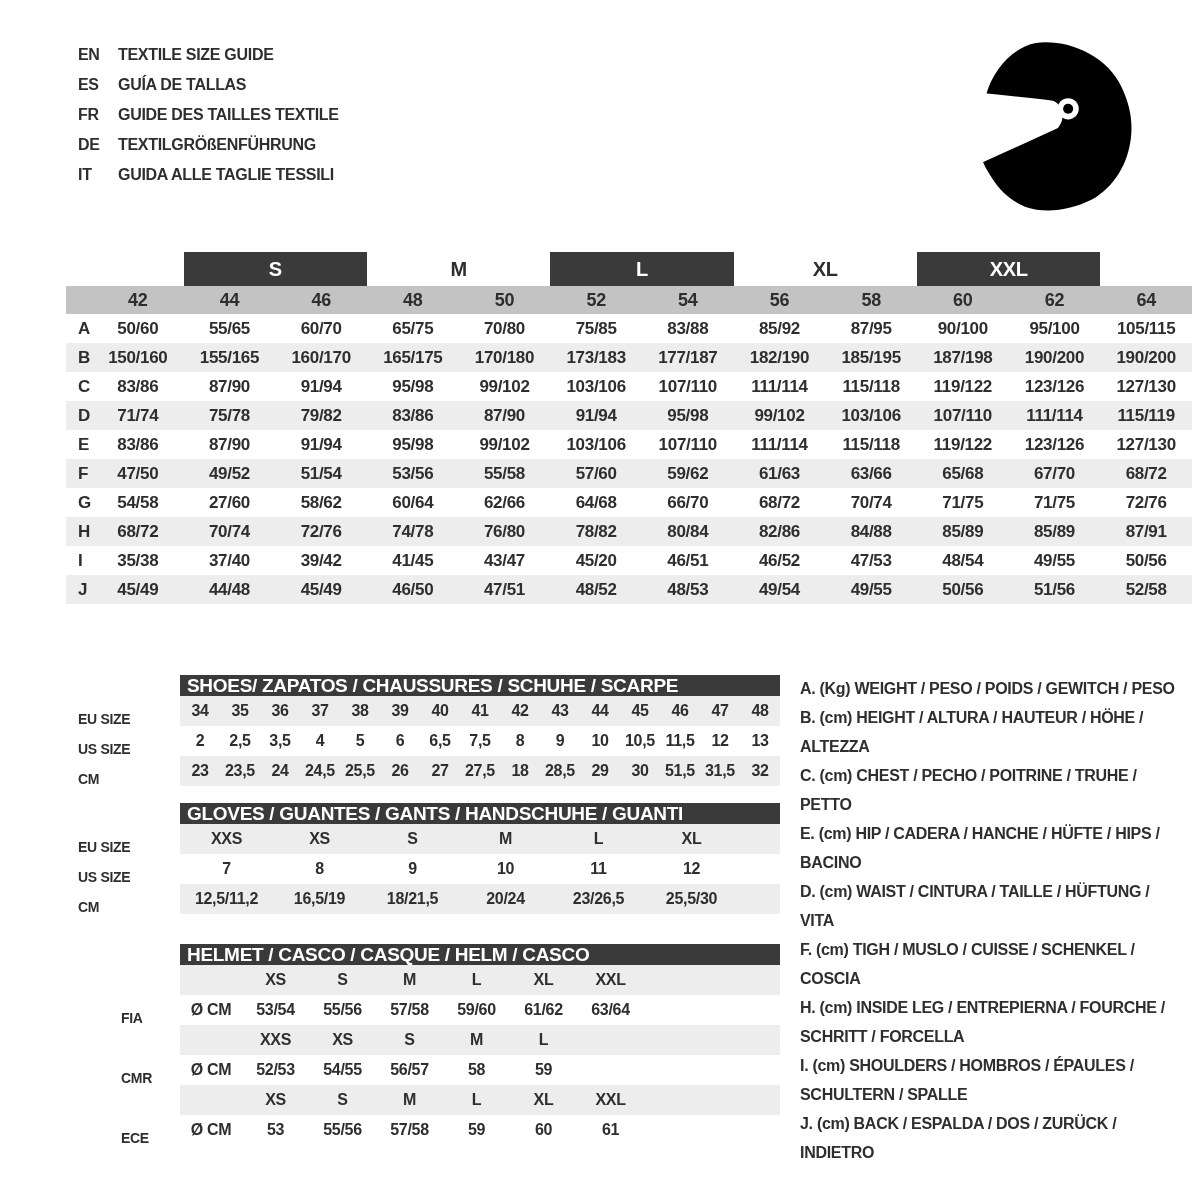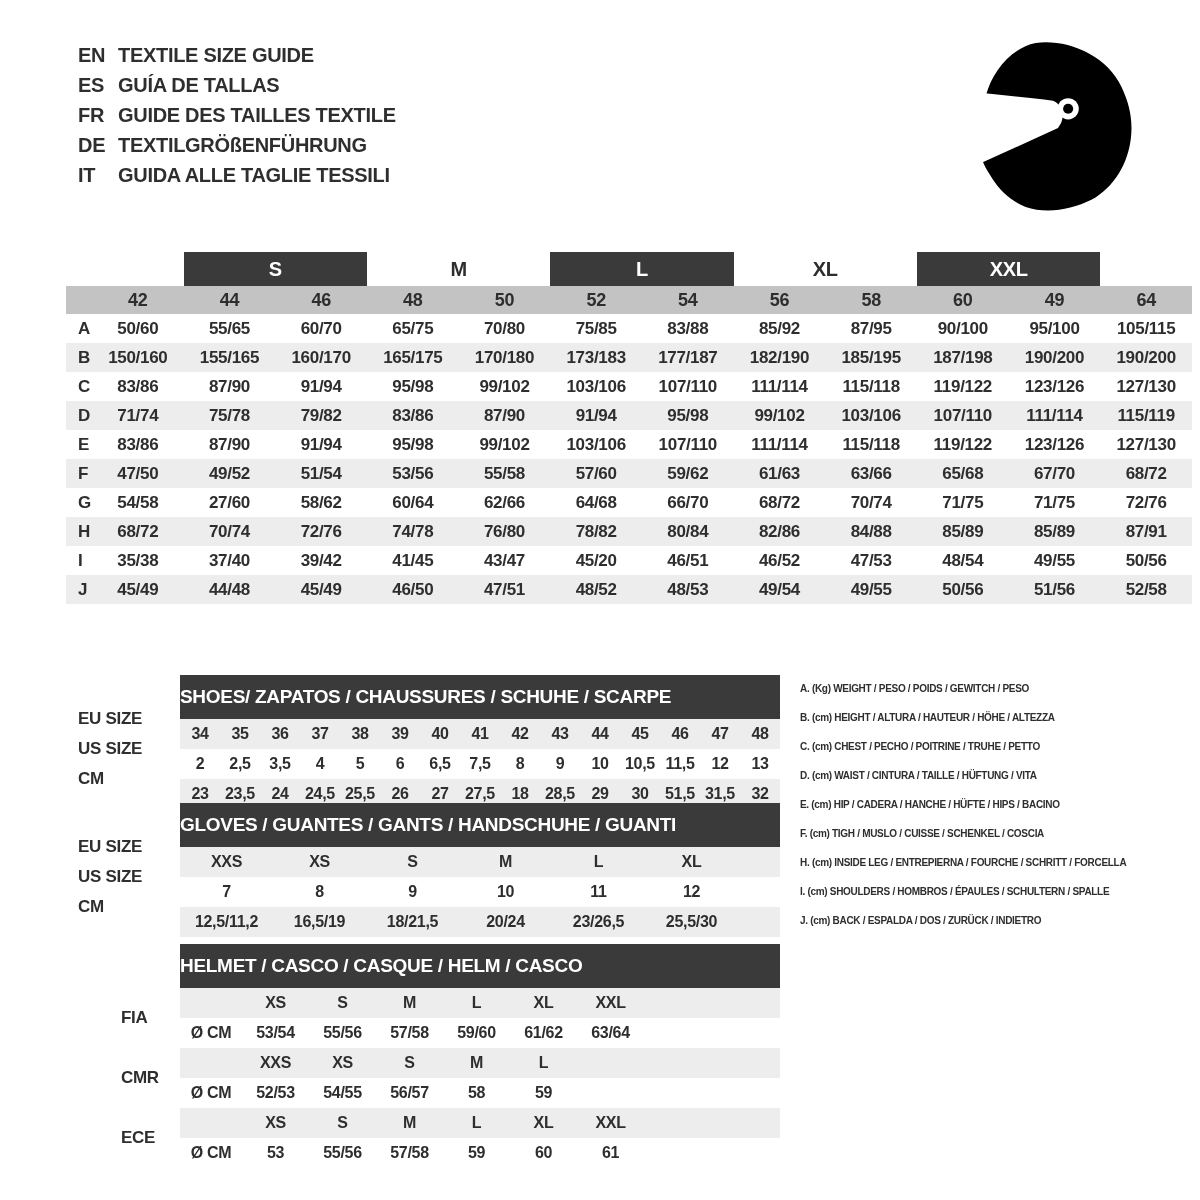--- a/index.html
+++ b/index.html
@@ -12,21 +12,21 @@
   *{margin:0;padding:0;box-sizing:border-box;}
   html,body{background:#fff;}
   body{
     width:1200px;height:1200px;position:relative;overflow:hidden;
     font-family:"Liberation Sans","DejaVu Sans",sans-serif;
     font-weight:bold;color:var(--text);
     -webkit-font-smoothing:antialiased;
   }
   
   .lang-block{position:absolute;left:78px;top:40px;}
-  .lang-row{display:flex;line-height:30px;font-size:20px;letter-spacing:-0.3px;}
+  .lang-row{display:flex;line-height:30px;font-size:16px;letter-spacing:-0.3px;}
   .lang-code{width:40px;}
   .lang-title{white-space:nowrap;}
   
   .helmet-svg{position:absolute;left:980px;top:42px;}
   
   .textile{position:absolute;left:66px;top:252px;width:1126px;}
   .group-row{display:grid;grid-template-columns:26px repeat(12,1fr);height:34px;}
   .gbox,.gplain{grid-column:span 2;display:flex;align-items:center;justify-content:center;font-size:20px;letter-spacing:-0.3px;}
   .gbox{background:var(--dark-bar);color:var(--bar-text);}
   .gspace2{grid-column:span 2;}
@@ -36,33 +36,33 @@
   .trow{display:grid;grid-template-columns:26px repeat(12,1fr);height:29px;}
   .trow.stripe{background:var(--stripe-gray);}
   .tcell{display:flex;align-items:center;justify-content:center;font-size:17px;letter-spacing:-0.3px;white-space:nowrap;}
   .tcell.lab{justify-content:flex-start;padding-left:12px;}
   
   .section{position:absolute;left:60px;display:flex;}
   .sec-shoes{top:675px;}
   .sec-gloves{top:803px;}
   .sec-helmet{top:944px;}
   .side-labels{width:120px;padding-top:29px;padding-left:18px;}
-  .side-label{height:30px;line-height:30px;font-size:17px;letter-spacing:-0.3px;white-space:nowrap;}
+  .side-label{height:30px;line-height:30px;font-size:14px;letter-spacing:-0.3px;white-space:nowrap;}
   .side-label.hlabel{margin-top:30px;margin-left:43px;}
   .ltable{width:600px;}
-  .lbar{height:44px;background:var(--dark-bar);color:var(--bar-text);display:flex;align-items:center;font-size:19px;letter-spacing:-0.3px;white-space:nowrap;}
+  .lbar{height:21px;background:var(--dark-bar);color:var(--bar-text);display:flex;align-items:center;padding-left:7px;font-size:19px;letter-spacing:-0.3px;white-space:nowrap;}
   .lrow{height:30px;display:grid;}
   .lrow.stripe{background:var(--stripe-gray);}
   .shoes-row{grid-template-columns:repeat(15,1fr);}
   .gloves-row{grid-template-columns:repeat(6,93px) 1fr;}
   .helmet-row{grid-template-columns:62px repeat(6,67px) 1fr;}
   .lcell{display:flex;align-items:center;justify-content:center;font-size:16px;letter-spacing:-0.3px;white-space:nowrap;}
   
   .legend{position:absolute;left:800px;top:674px;width:385px;}
-  .legend-line{font-size:10px;line-height:29px;letter-spacing:-0.3px;}
+  .legend-line{font-size:16px;line-height:29px;letter-spacing:-0.3px;}
 </style>
 </head>
 <body>
 
 <div class="lang-block">
     <div class="lang-row">
       <div class="lang-code">EN</div>
       <div class="lang-title">TEXTILE SIZE GUIDE</div>
     </div>
     <div class="lang-row">
@@ -108,21 +108,21 @@
       <div class="ncell">42</div>
       <div class="ncell">44</div>
       <div class="ncell">46</div>
       <div class="ncell">48</div>
       <div class="ncell">50</div>
       <div class="ncell">52</div>
       <div class="ncell">54</div>
       <div class="ncell">56</div>
       <div class="ncell">58</div>
       <div class="ncell">60</div>
-      <div class="ncell">49</div>
+      <div class="ncell">62</div>
       <div class="ncell">64</div>
     </div>
   <div>
       <div class="trow">
         <div class="tcell lab">A</div>
         <div class="tcell">50/60</div>
         <div class="tcell">55/65</div>
         <div class="tcell">60/70</div>
         <div class="tcell">65/75</div>
         <div class="tcell">70/80</div>
@@ -435,19 +435,19 @@
           <div class="lcell">61</div>
         </div>
       </div>
   </div>
 </div>
 
 <div class="legend">
     <div class="legend-line">A. (Kg) WEIGHT / PESO / POIDS / GEWITCH / PESO</div>
     <div class="legend-line">B. (cm) HEIGHT / ALTURA / HAUTEUR / HÖHE / ALTEZZA</div>
     <div class="legend-line">C. (cm) CHEST / PECHO / POITRINE / TRUHE / PETTO</div>
+    <div class="legend-line">E. (cm) HIP / CADERA / HANCHE / HÜFTE / HIPS / BACINO</div>
     <div class="legend-line">D. (cm) WAIST / CINTURA / TAILLE / HÜFTUNG / VITA</div>
-    <div class="legend-line">E. (cm) HIP / CADERA / HANCHE / HÜFTE / HIPS / BACINO</div>
     <div class="legend-line">F. (cm) TIGH / MUSLO / CUISSE / SCHENKEL / COSCIA</div>
     <div class="legend-line">H. (cm) INSIDE LEG / ENTREPIERNA / FOURCHE / SCHRITT / FORCELLA</div>
     <div class="legend-line">I. (cm) SHOULDERS / HOMBROS / ÉPAULES / SCHULTERN / SPALLE</div>
     <div class="legend-line">J. (cm) BACK / ESPALDA / DOS / ZURÜCK / INDIETRO</div>
   </div>
 
 </body></html>

